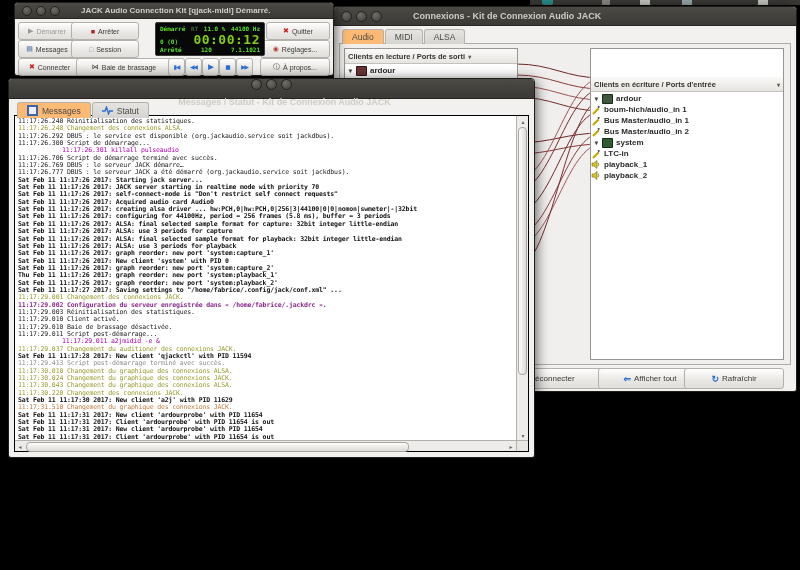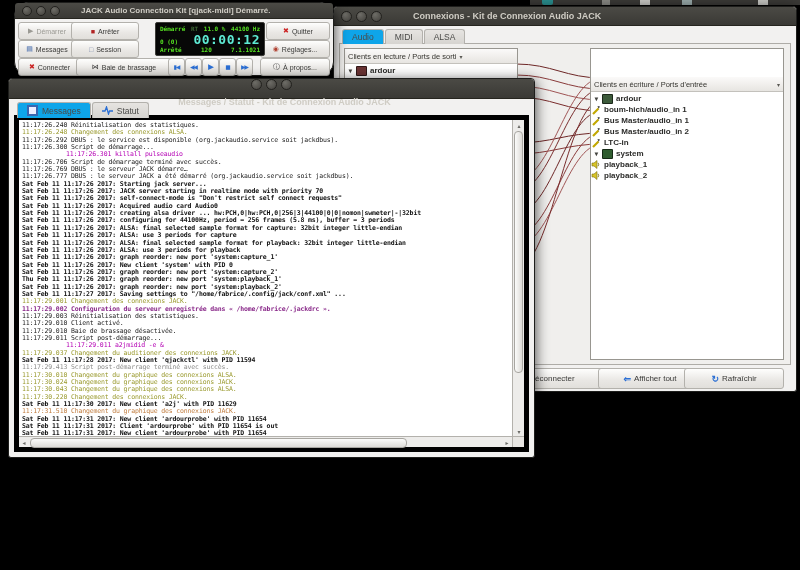--- a/index.html
+++ b/index.html
@@ -14,55 +14,55 @@
             padding:0 7px;border-bottom:1px solid #26251f;}
   .wbtns{display:flex;gap:4px;align-items:center;}
   .wbtn{border-radius:50%;background:radial-gradient(circle at 35% 30%,#6e6d67,#413f3b);
         border:1px solid #22211e;}
   .btn{display:inline-flex;align-items:center;justify-content:center;gap:3px;
        background:linear-gradient(#fefefd,#e9e7e4 60%,#e1dfdb);border:1px solid #b3b1ac;
        border-radius:3px;color:#3a3a38;white-space:nowrap;}
   .icon{display:inline-flex;align-items:center;justify-content:center;}
 
   
-  #main-window{left:14px;top:2px;width:318px;height:72px;z-index:20;border-radius:14px;}
+  #main-window{left:14px;top:2px;width:318px;height:72px;z-index:20;}
   #main-window .titlebar{height:15px;font-size:8px;}
   #main-window .wbtn{width:8px;height:8px;}
   .mw-body{position:relative;height:55px;}
   .mbtn{position:absolute;height:16px;font-size:7px;padding:0 3px;}
   .mbtn .bicon{font-size:7px;}
   .mbtn.disabled{color:#9b9a94;}
   .tbtn{position:absolute;height:16px;width:15px;font-size:5.5px;color:#2b6fd4;
         font-weight:bold;padding:0;letter-spacing:-1px;}
   
   #lcd{position:absolute;left:140px;top:3px;width:110px;height:34px;background:#070807;
        border:1px solid #3c3c38;border-radius:2px;box-shadow:inset 0 0 4px #000;
        font-family:"DejaVu Sans Mono",monospace;color:#55e022;padding:2px 4px;
        display:flex;flex-direction:column;justify-content:space-between;box-sizing:border-box;}
   .lcd-row{display:flex;justify-content:space-between;align-items:baseline;font-size:6px;font-weight:bold;}
   .lcd-dim{color:#3f6a36;}
-  .lcd-time{font-size:13px;line-height:11px;color:#5eead4;letter-spacing:0.5px;}
+  .lcd-time{font-size:13px;line-height:11px;color:#84cc16;letter-spacing:0.5px;}
 
   
   #connections-window{left:333px;top:6px;width:462px;height:384px;z-index:10;}
   #connections-window .titlebar{height:18px;font-size:9px;}
   #connections-window .wbtn{width:9px;height:9px;}
   .tabbar{display:flex;gap:1px;padding:3px 0 0 8px;position:relative;z-index:3;}
   .tab{font-size:8.5px;padding:2px 9px 2px 9px;border:1px solid #b3b1ac;border-bottom:none;
        border-radius:3px 3px 0 0;background:linear-gradient(#e6e4e1,#d6d4d0);color:#4a4a48;
        margin-bottom:-1px;display:flex;align-items:center;gap:4px;}
-  .tab.active{background:#0ea5e9;z-index:4;position:relative;}
+  .tab.active{background:#fdba74;z-index:4;position:relative;}
   .cx-frame{position:relative;margin:0 5px;height:320px;border:1px solid #aeaca7;
             background:#f0efed;z-index:1;}
   .panel{position:absolute;top:4px;bottom:4px;border:1px solid #989690;background:#fff;
          overflow:hidden;z-index:2;}
   #left-panel{left:4px;width:172px;}
   #right-panel{right:6px;width:192px;}
   .phead{height:14px;background:linear-gradient(#fbfaf9,#e7e5e1);border-bottom:1px solid #c3c1bc;
-         font-size:7.5px;font-weight:normal;color:#35342f;display:flex;align-items:center;
+         font-size:7.5px;font-weight:bold;color:#35342f;display:flex;align-items:center;
          padding:0 3px;white-space:nowrap;overflow:hidden;}
   .phead .sortarrow{font-size:6px;color:#5a5954;margin-left:3px;}
   .phead.spread{justify-content:space-between;margin-top:28px;}
   .tree{padding-top:1px;}
   .trow{display:flex;align-items:center;height:11px;font-size:8px;font-weight:bold;
         color:#2c2c2a;white-space:nowrap;overflow:hidden;}
   .trow .arrow{width:11px;font-size:6.5px;color:#454440;text-align:center;flex:none;}
   .trow.port{}
   .cicon{width:9px;height:8px;border-radius:1px;border:1px solid rgba(0,0,0,.55);
          margin-right:3px;flex:none;}
@@ -70,21 +70,21 @@
   #cables-svg{position:absolute;left:176px;top:4px;width:86px;height:312px;z-index:1;}
   .cx-buttons{position:relative;height:26px;}
   .cbtn{position:absolute;top:3px;height:19px;font-size:8px;padding:0 8px;}
   .cbtn .bicon{color:#2b6fd4;font-size:9px;font-weight:bold;}
 
   
   #messages-window{left:8px;top:78px;width:525px;height:378px;z-index:30;}
   #messages-window .titlebar{height:19px;font-size:9px;flex-direction:column;}
   #messages-window .wbtn{width:9px;height:9px;}
   .msg-tab .sq{width:7px;height:7px;border:2px solid #3a66b0;background:#eef;}
-  .log-frame{position:absolute;left:5px;right:5px;top:36px;bottom:5px;border:5px solid #000000;
+  .log-frame{position:absolute;left:5px;right:5px;top:36px;bottom:5px;border:1px solid #000000;
              background:#f0abfc;}
   #log-view{position:absolute;left:0;top:0;right:12px;bottom:11px;overflow:hidden;
             padding:2px 0 0 3px;background:#fff;}
   .logline{font-family:"DejaVu Sans Mono",monospace;font-size:6.5px;line-height:7.35px;
            white-space:pre;letter-spacing:-0.15px;}
   .ll-normal{color:#1c1c1c;}
   .ll-bold{color:#111;font-weight:bold;}
   .ll-olive{color:#9a9a2e;}
   .ll-magenta{color:#b400b4;font-weight:normal;margin-left:44px;}
   .ll-magenta2{color:#8a2a8a;font-weight:bold;}
@@ -214,33 +214,33 @@
           </div>
           <div class="trow port">
             <span class="picon">
               <svg width="10" height="10" viewBox="0 0 10 10">
                 <path d="M2 9 L7.5 3.5" stroke="#c2a800" stroke-width="2.2"></path>
                 <path d="M6.5 1 L9 1.6 L7.6 3.8 Z" fill="#3a3a3a"></path>
               </svg>
             </span>
             <span>Bus Master/audio_in 2</span>
           </div>
-          <div class="trow port">
-            <span class="picon">
-              <svg width="10" height="10" viewBox="0 0 10 10">
-                <path d="M2 9 L7.5 3.5" stroke="#c2a800" stroke-width="2.2"></path>
-                <path d="M6.5 1 L9 1.6 L7.6 3.8 Z" fill="#3a3a3a"></path>
-              </svg>
-            </span>
-            <span>LTC-in</span>
-          </div>
           <div class="trow">
             <span class="arrow">▾</span>
             <span class="cicon" style="background:#2f5d2f"></span>
             <span>system</span>
+          </div>
+          <div class="trow port">
+            <span class="picon">
+              <svg width="10" height="10" viewBox="0 0 10 10">
+                <path d="M2 9 L7.5 3.5" stroke="#c2a800" stroke-width="2.2"></path>
+                <path d="M6.5 1 L9 1.6 L7.6 3.8 Z" fill="#3a3a3a"></path>
+              </svg>
+            </span>
+            <span>LTC-in</span>
           </div>
           <div class="trow port">
             <span class="picon">
               <svg width="10" height="9" viewBox="0 0 10 9">
                 <polygon points="1,3 3,3 6,0.5 6,8.5 3,6 1,6" fill="#d8c428" stroke="#7a6e10" stroke-width="0.6"></polygon>
                 <path d="M7 2.8 Q8.4 4.5 7 6.2" stroke="#7a6e10" fill="none" stroke-width="0.9"></path>
               </svg>
             </span>
             <span>playback_1</span>
           </div>

